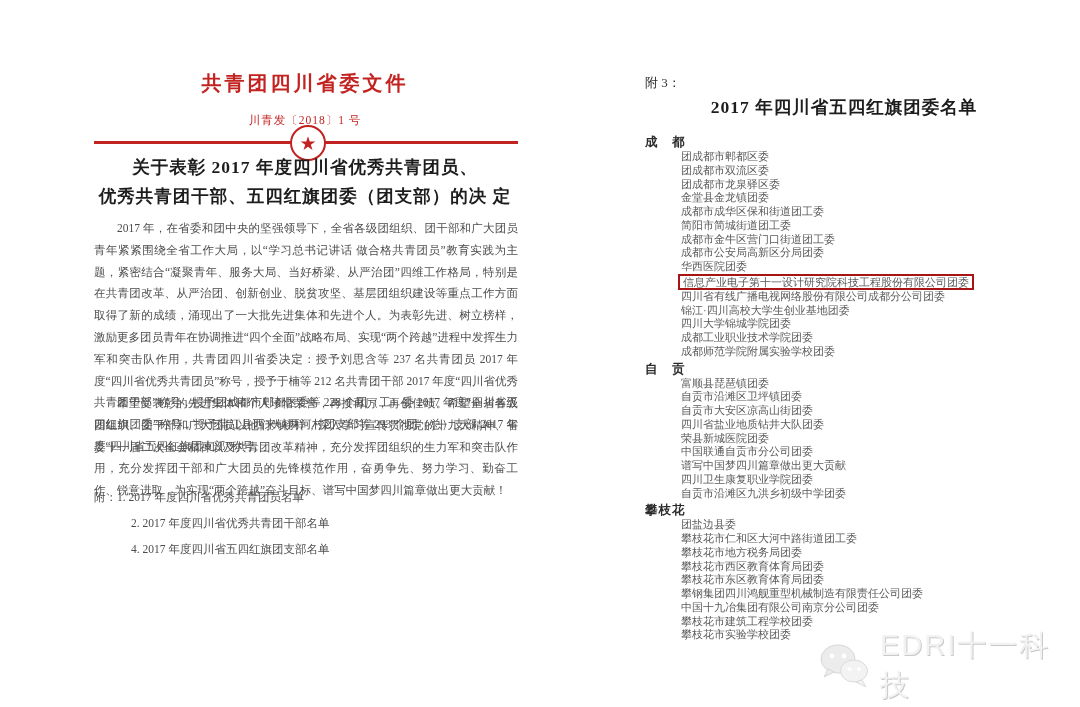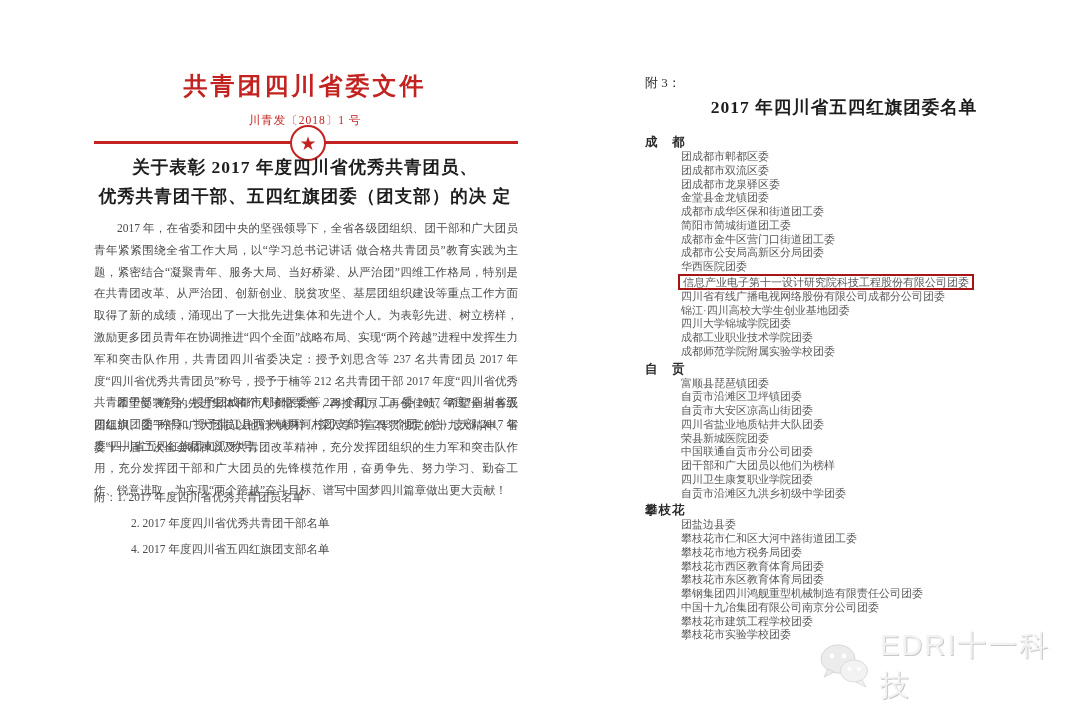--- a/index.html
+++ b/index.html
@@ -9,21 +9,21 @@
     font-family:"Liberation Serif","DejaVu Serif",serif;
     color:#333;
   }
   .page{position:absolute;background:#fff;}
   .page-left{left:50px;top:12px;width:510px;height:684px;}
   .page-right{left:618px;top:12px;width:452px;height:684px;}
 
   
   .letterhead{
     position:absolute;left:0;top:58px;width:100%;
-    text-align:center;font-size:24px;font-weight:bold;
+    text-align:center;font-size:20px;font-weight:bold;
     color:var(--accent);letter-spacing:3px;margin:0;
   }
   .docnum{
     position:absolute;left:0;top:101px;width:100%;
     text-align:center;font-size:11.5px;color:var(--accent);
     letter-spacing:1px;
   }
   .divider{
     position:absolute;left:44px;top:129px;width:424px;height:2.5px;
     background:var(--accent);
@@ -134,21 +134,21 @@
         <div class="sec-item">四川大学锦城学院团委</div>
         <div class="sec-item">成都工业职业技术学院团委</div>
         <div class="sec-item">成都师范学院附属实验学校团委</div>
         <div class="sec-name">自　贡</div>
         <div class="sec-item">富顺县琵琶镇团委</div>
         <div class="sec-item">自贡市沿滩区卫坪镇团委</div>
         <div class="sec-item">自贡市大安区凉高山街团委</div>
         <div class="sec-item">四川省盐业地质钻井大队团委</div>
         <div class="sec-item">荣县新城医院团委</div>
         <div class="sec-item">中国联通自贡市分公司团委</div>
-        <div class="sec-item">团干部和广大团员以他们为榜样</div>
+        <div class="sec-item">谱写中国梦四川篇章做出更大贡献</div>
         <div class="sec-item">四川卫生康复职业学院团委</div>
         <div class="sec-item">自贡市沿滩区九洪乡初级中学团委</div>
         <div class="sec-name">攀枝花</div>
         <div class="sec-item">团盐边县委</div>
         <div class="sec-item">攀枝花市仁和区大河中路街道团工委</div>
         <div class="sec-item">攀枝花市地方税务局团委</div>
         <div class="sec-item">攀枝花市西区教育体育局团委</div>
         <div class="sec-item">攀枝花市东区教育体育局团委</div>
         <div class="sec-item">攀钢集团四川鸿舰重型机械制造有限责任公司团委</div>
         <div class="sec-item">中国十九冶集团有限公司南京分公司团委</div>

